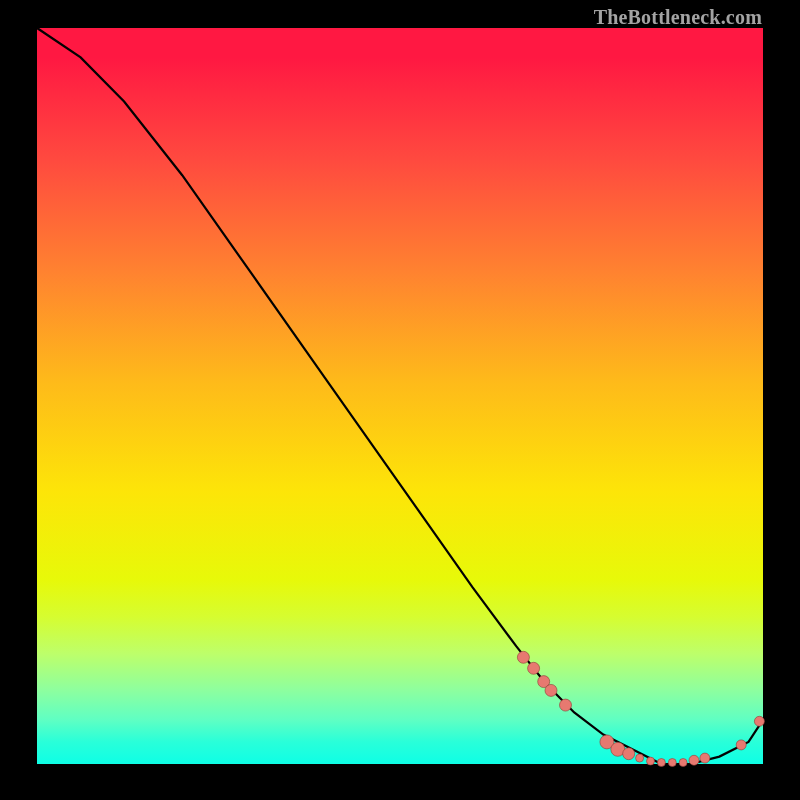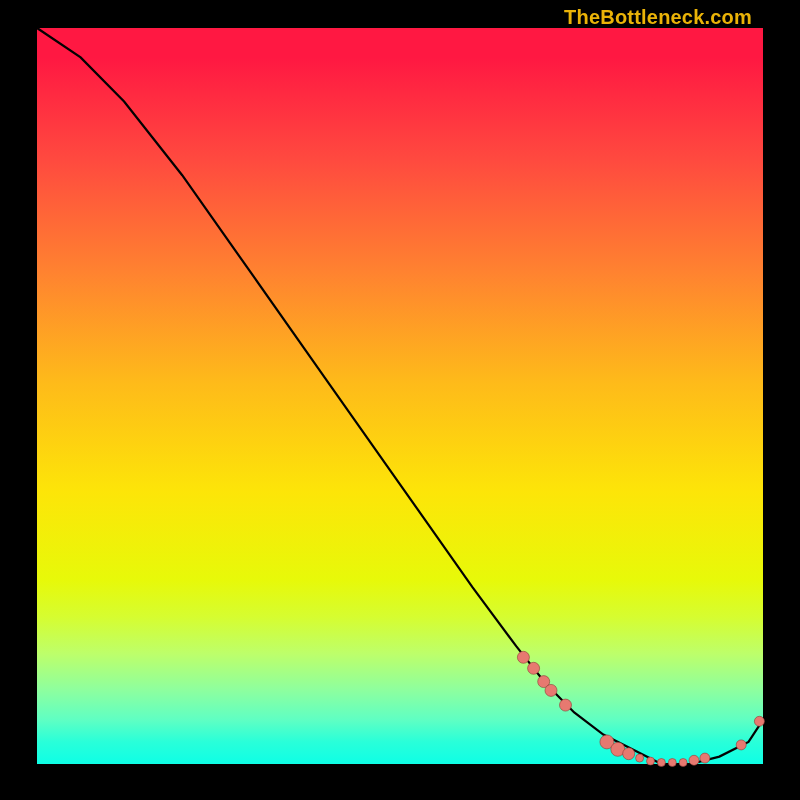--- a/index.html
+++ b/index.html
@@ -37,25 +37,25 @@
       #bdff6a 85%,
       #8dff9f 90%,
       #5fffc3 94%,
       #29ffd9 97%,
       #0effe6 100%
     );
   }
   .watermark {
     position: absolute;
     top: 6px;
-    right: 48px;
-    font-family: Liberation Sans, sans-serif;
+    right: 38px;
+    font-family: Liberation Serif, serif;
     font-size: 20px;
     font-weight: 600;
-    color: #eab308;
+    color: #a3a3a3;
     letter-spacing: 0.2px;
   }
   svg.curve {
     position: absolute;
     left: 37px;
     top: 28px;
     width: 726px;
     height: 736px;
     overflow: visible;
   }

